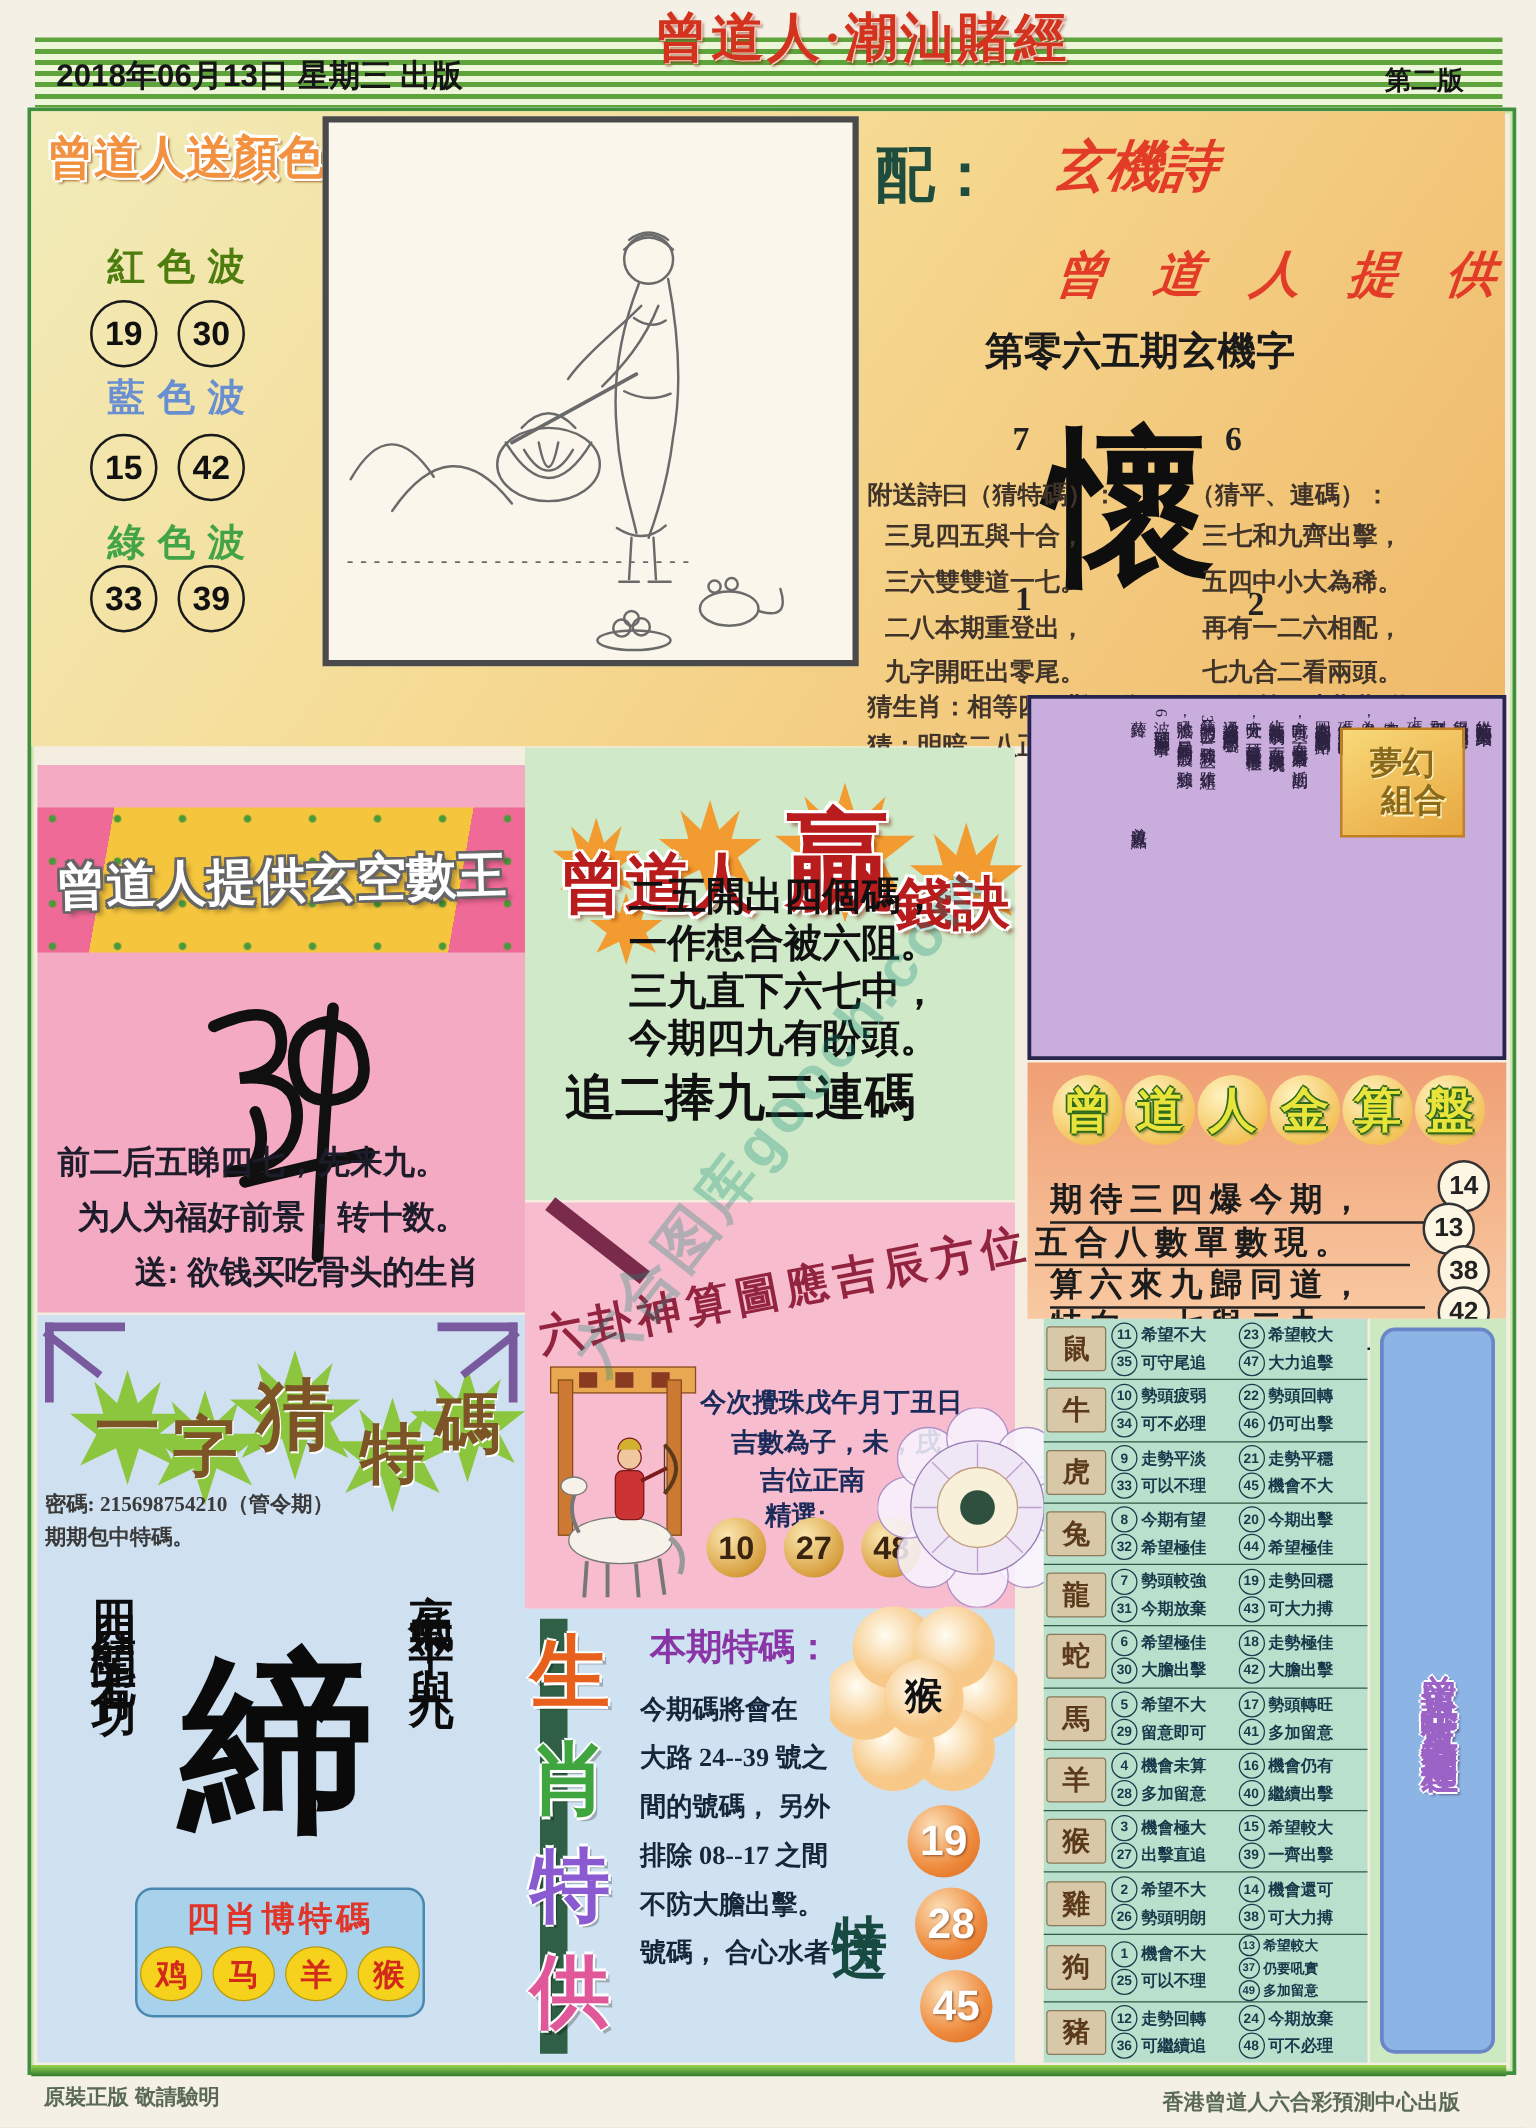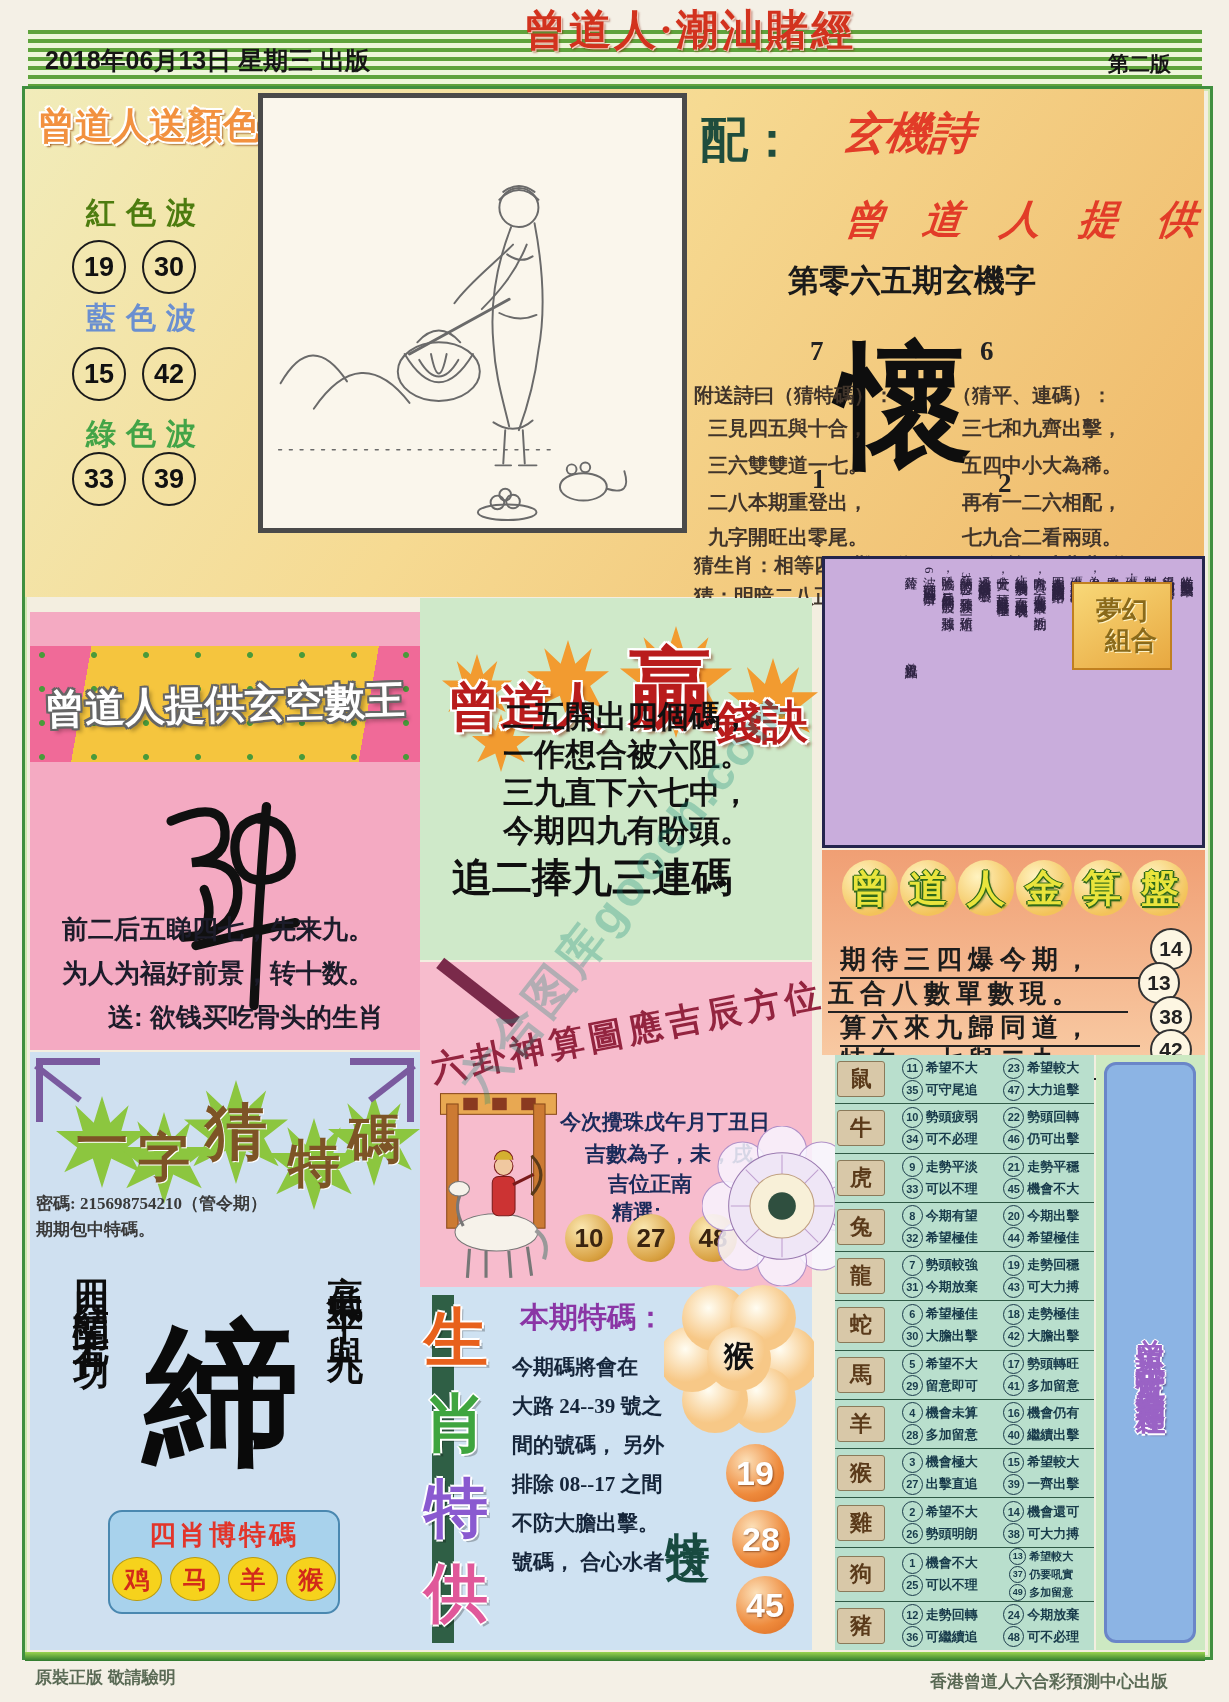--- a/index.html
+++ b/index.html
@@ -49,21 +49,21 @@
   .xk-panel{left:30px;top:612px;width:390px;height:438px;background:#f4aac2;}
   .xk-banner{left:30px;top:646px;width:390px;height:116px;
     background:
       radial-gradient(circle 3px at 12px 9px,#4a9a3a 2.5px,transparent 3.5px),
       linear-gradient(100deg,#f06a98 0 15%,#f5c53e 15% 85%,#f06a98 85%);
     background-size:52px 34px,100% 100%;
     display:flex;align-items:center;justify-content:center;}
   .xk-banner span{font:900 40px "Liberation Serif",serif;color:#fff;transform:rotate(-1.5deg);white-space:nowrap;
     text-shadow:2px 0 #666,-2px 0 #666,0 2px #666,0 -2px #666,2px 2px #666,-2px -2px #666,2px -2px #666,-2px 2px #666,4px 4px 4px rgba(0,0,0,.35);}
   .xk-line{font:bold 26px "Liberation Sans",sans-serif;color:#1c1c2a;white-space:nowrap;}
-  .xk1{left:62px;top:912px;font-family:Liberation Mono, monospace;} .xk2{left:62px;top:956px;} .xk3{left:108px;top:1000px;}
+  .xk1{left:46px;top:912px;font-family:Liberation Mono, monospace;} .xk2{left:62px;top:956px;} .xk3{left:108px;top:1000px;}
   
   .yq-panel{left:420px;top:598px;width:392px;height:362px;background:#cfe9c9;}
   .burst{position:absolute;background:#f29b30;
     clip-path:polygon(50% 0,59% 29%,79% 10%,71% 38%,100% 38%,77% 56%,91% 83%,60% 68%,50% 100%,40% 68%,9% 83%,23% 56%,0 38%,29% 38%,21% 10%,41% 29%);}
   .yq-title-word{position:absolute;font:900 52px "Liberation Serif",serif;color:#b91c1c;white-space:nowrap;
     text-shadow:2px 0 #fff,-2px 0 #fff,0 2px #fff,0 -2px #fff,2px 2px #fff,-2px -2px #fff,2px -2px #fff,-2px 2px #fff,4px 4px 3px rgba(120,30,0,.5);}
   .yq-lines{left:462px;top:698px;width:330px;text-align:center;
     font:900 31px "Liberation Serif",serif;color:#101010;line-height:38px;}
   .yq-chase{left:452px;top:850px;font:900 40px "Liberation Serif",serif;color:#101010;}
   .yq-tip{left:452px;top:918px;width:338px;height:38px;border:2px solid #3a3a5a;border-radius:20px;
@@ -124,21 +124,21 @@
     display:flex;align-items:center;justify-content:center;font:bold 21px "Liberation Sans",sans-serif;color:#222;}
   .jl0{left:840px;top:918px;} .jl1{left:828px;top:952px;} .jl2{left:840px;top:986px;} .jl3{left:840px;top:1019px;}
   
   .zd-panel{left:835px;top:1055px;width:259px;height:595px;background:#b9dfcd;
     display:flex;flex-direction:column;}
   .zrow{flex:1;display:flex;align-items:center;border-bottom:1px solid #2f5a46;padding:0 2px;}
   .zrow:last-child{border-bottom:none;}
   .zanimal{width:46px;height:34px;margin-right:4px;background:#d8c8a8;border:1px solid #8a7a5a;
     border-radius:3px;display:flex;align-items:center;justify-content:center;
     font:900 22px "Liberation Serif",serif;color:#5a3a1a;flex:none;}
-  .zcol{width:104px;display:flex;flex-direction:column;justify-content:center;gap:1px;align-items:center;}
+  .zcol{width:104px;display:flex;flex-direction:column;justify-content:center;gap:1px;}
   .zline{display:flex;align-items:center;gap:3px;white-space:nowrap;}
   .znum{width:19px;height:19px;border:1.5px solid #1a3a4a;border-radius:50%;flex:none;
     display:flex;align-items:center;justify-content:center;
     font:bold 11px "Liberation Sans",sans-serif;color:#173a4a;}
   .ztext{font:bold 13px "Liberation Serif",serif;color:#173a4a;}
   .zcol.tight .znum{width:15px;height:15px;font-size:9px;}
   .zcol.tight .ztext{font-size:11px;}
   
   .rb-strip{left:1096px;top:1055px;width:109px;height:595px;background:#cde9c2;}
   .rb-inner{left:1104px;top:1062px;width:92px;height:581px;background:#8cb4e4;

